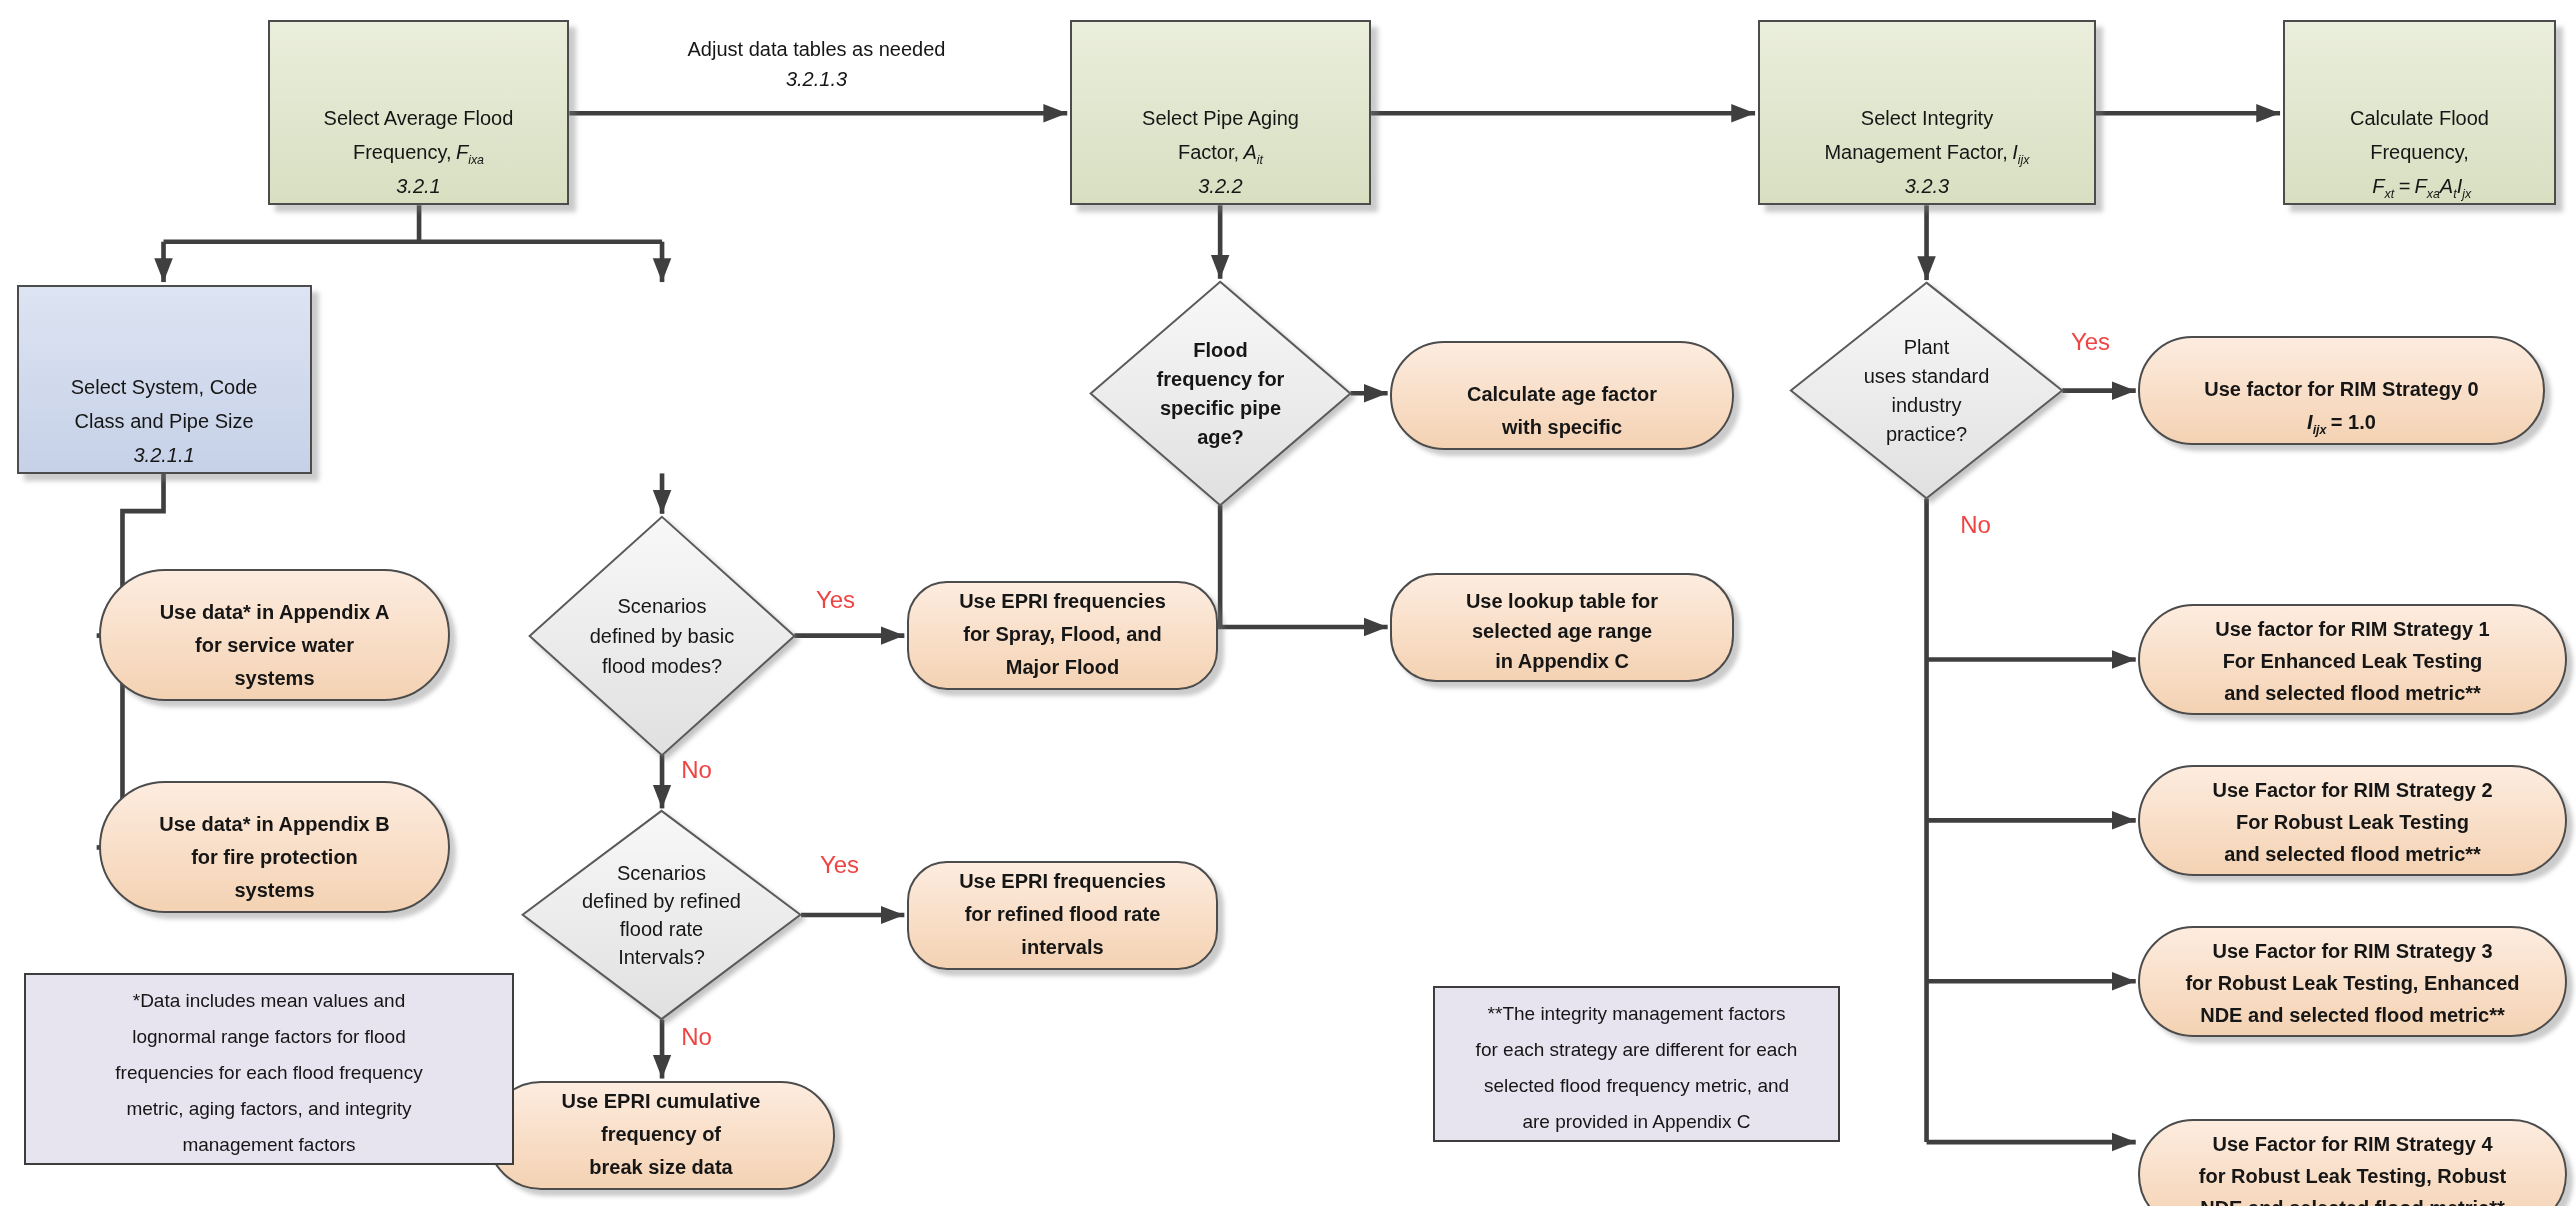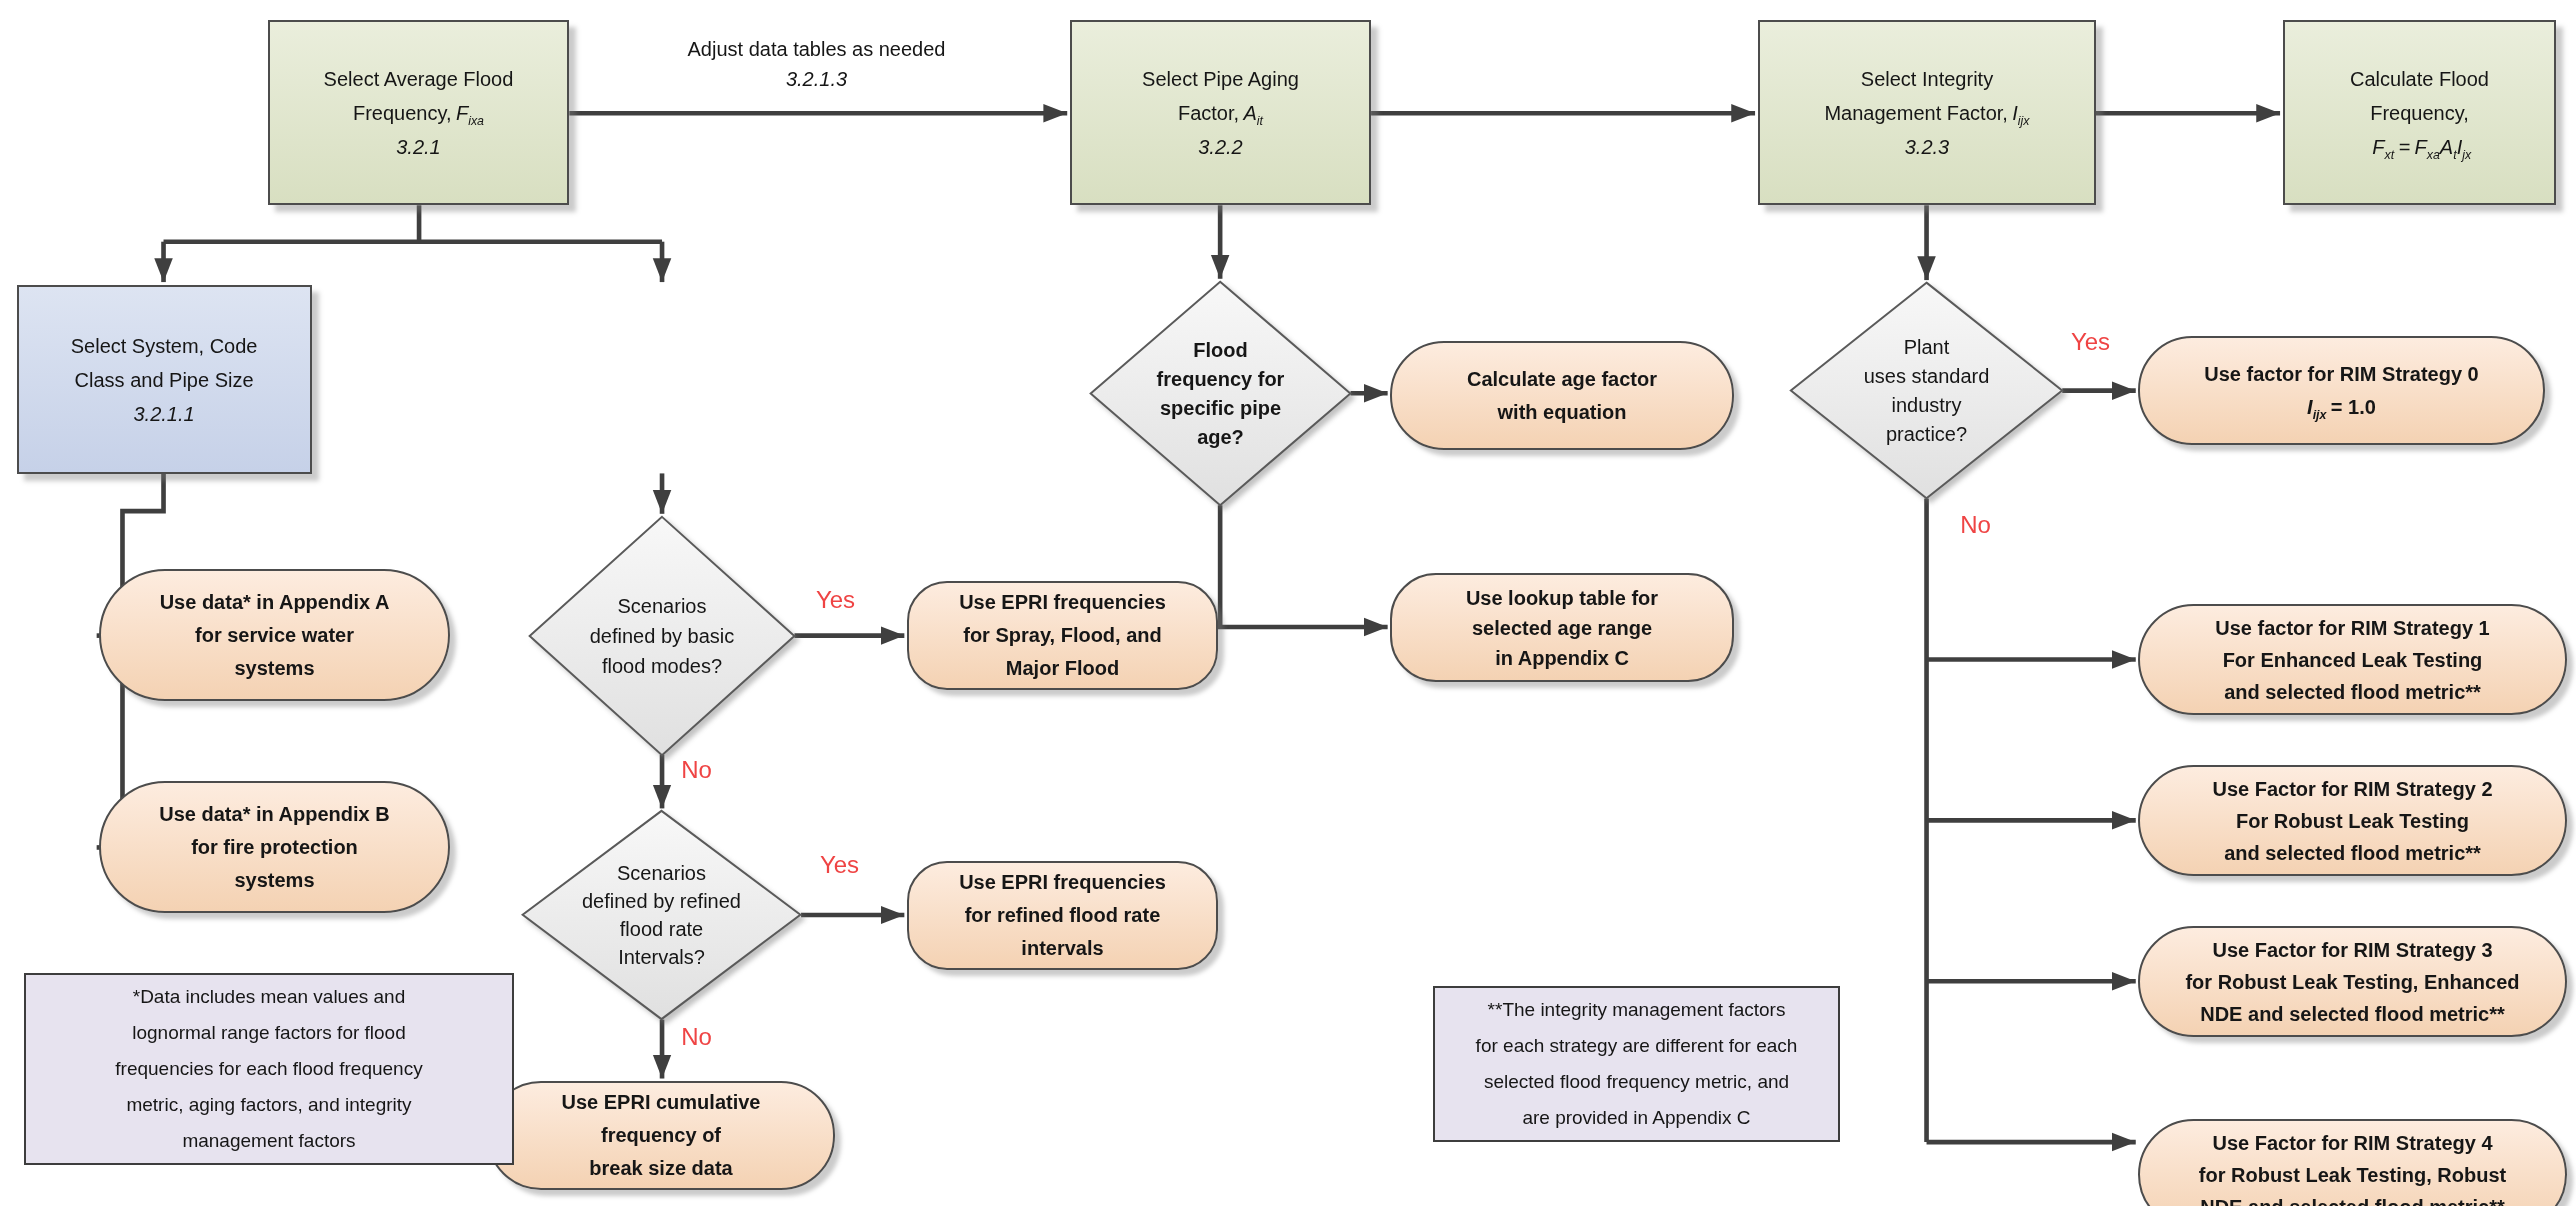--- a/index.html
+++ b/index.html
@@ -2,21 +2,21 @@
 <html style="font-size:10.6px"><head>
 <meta charset="utf-8">
 <style>
   html,body{margin:0;padding:0;background:#ffffff;}
   #canvas{
     position:relative;width:2576px;height:1207px;background:#ffffff;overflow:hidden;
     font-family:"Liberation Sans", sans-serif;color:#161616;
   }
   #wires{position:absolute;left:0;top:0;width:2576px;height:1207px;z-index:1;}
   .shape{position:absolute;z-index:2;box-sizing:border-box;display:flex;flex-direction:column;
-         align-items:center;justify-content:center;text-align:center;}
+         align-items:center;justify-content:flex-end;text-align:center;}
   .proc{border:2px solid #4c4c4c;box-shadow:6.6px 6.6px 4.6px rgba(125,125,125,0.40);}
   .green{background:linear-gradient(180deg,#eaeedc 0%,#d8dfc1 100%);font-size:20px;line-height:34px;}
   .blue{background:linear-gradient(180deg,#dde4f2 0%,#c6d1e8 100%);font-size:20px;line-height:34px;}
   .stadium{background:linear-gradient(180deg,#fdecdf 0%,#f4d2b3 100%);border:2px solid #4c4c4c;
            border-radius:57px;box-shadow:6px 6px 4.6px rgba(125,125,125,0.40);
            font-size:20px;line-height:33px;padding:4px 12px;font-weight:bold;}
   .note{background:#e7e3ef;border:2px solid #3d3d3d;font-size:19px;line-height:36px;}
   .dia{position:absolute;z-index:2;}
   .dia svg{position:absolute;left:0;top:0;filter:drop-shadow(4.6px 4.6px 2.6px rgba(120,120,120,0.45));}
   .dia .dtext{position:absolute;left:0;top:0;width:100%;height:100%;display:flex;flex-direction:column;
@@ -206,21 +206,21 @@
   </div>
 
   <div class="shape stadium" style="left:487px;top:1081px;width:348px;height:109px;border-radius:54px;">
     <div>Use EPRI cumulative</div>
     <div>frequency of</div>
     <div>break size data</div>
   </div>
 
   <div class="shape stadium" style="left:1390px;top:341px;width:344px;height:109px;border-radius:54px;">
     <div>Calculate age factor</div>
-    <div>with equation</div>
+    <div>with specific</div>
   </div>
 
   <div class="shape stadium" style="left:1390px;top:573px;width:344px;height:109px;border-radius:46px;line-height:30px;">
     <div>Use lookup table for</div>
     <div>selected age range</div>
     <div>in Appendix C</div>
   </div>
 
   <div class="shape stadium" style="left:2138px;top:336px;width:407px;height:109px;border-radius:54px;">
     <div>Use factor for RIM Strategy 0</div>

